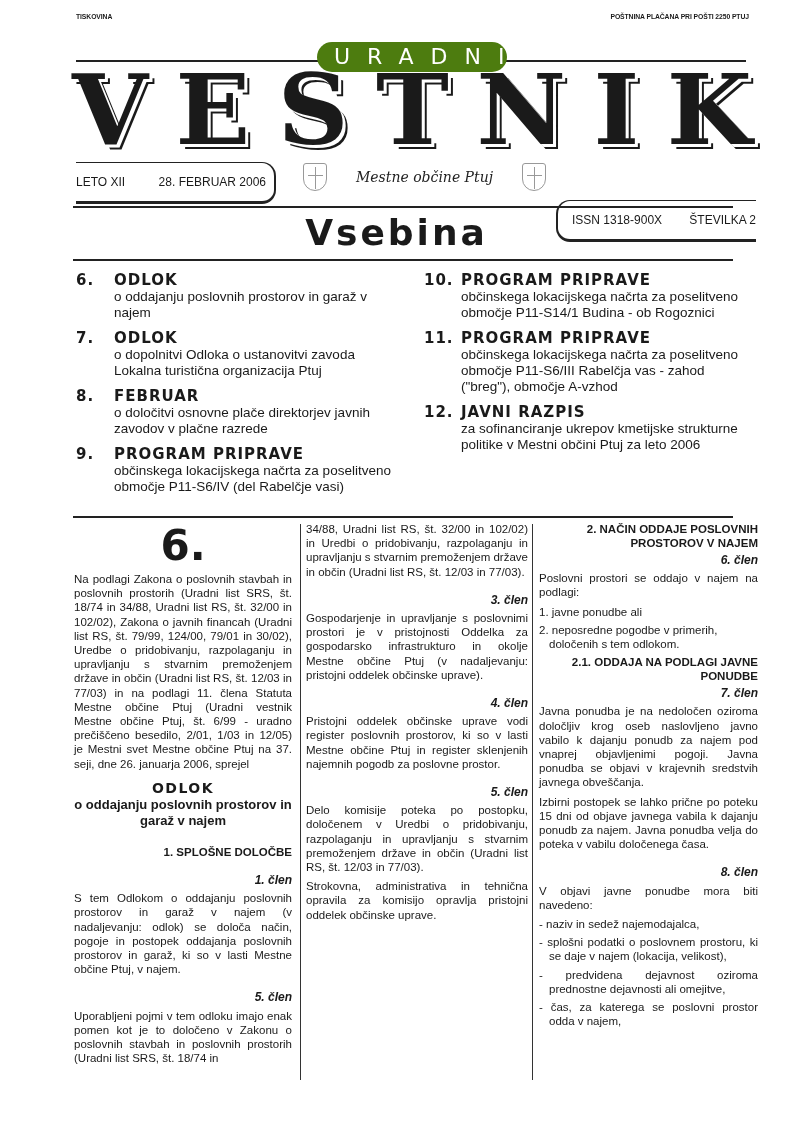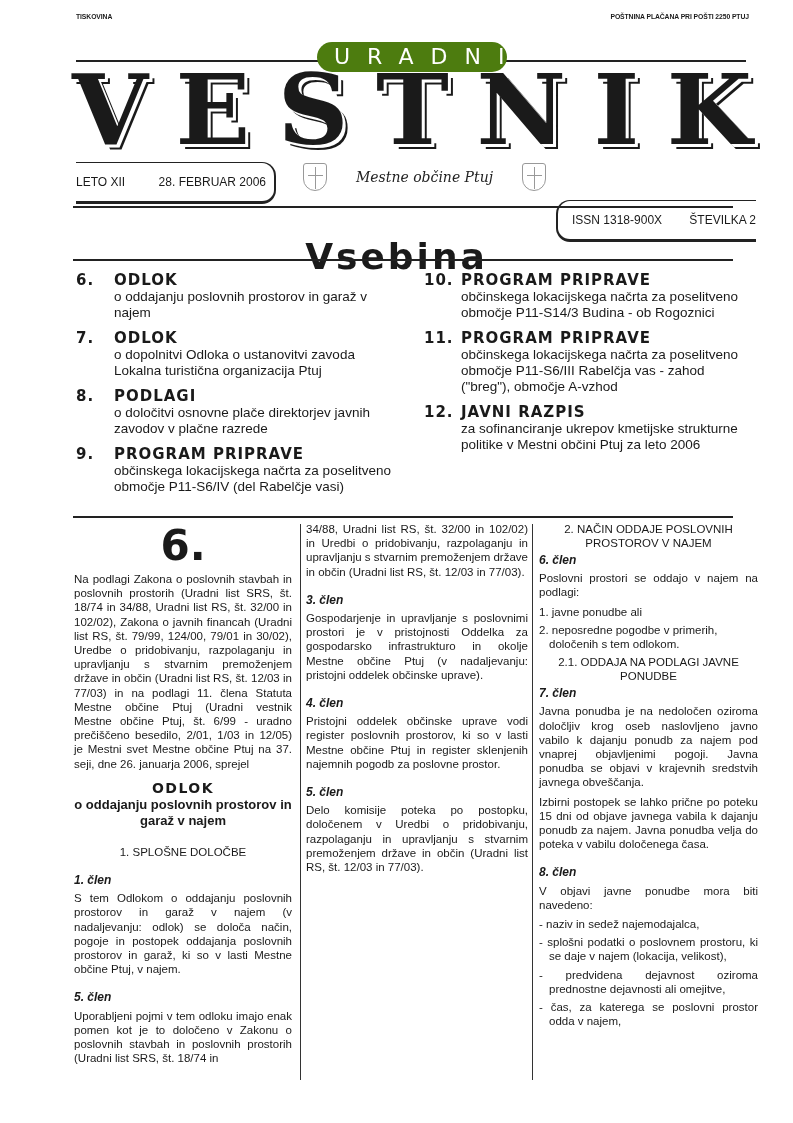--- a/index.html
+++ b/index.html
@@ -20,21 +20,21 @@
   .info-left, .info-right { position: absolute; top: 0; height: 42px; border-top: 1.5px solid #222; border-bottom: 3px solid #222; font-size: 12px; display: flex; align-items: center; }
   .info-left { left: 0; width: 200px; border-right: 2px solid #222; border-radius: 0 14px 14px 0; justify-content: space-between; padding-right: 8px; }
   .info-right { right: 0; width: 200px; border-left: 2px solid #222; border-radius: 14px 0 0 14px; justify-content: space-between; padding-left: 14px; margin-top: 38px; }
   .info-center { position: absolute; left: 220px; width: 250px; top: 0; height: 30px; display: flex; align-items: center; justify-content: space-between; padding-left: 7px; }
   .crest { width: 24px; height: 28px; border: 1px solid #999; border-radius: 3px 3px 12px 12px; position: relative; }
   .crest::before { content: ""; position: absolute; left: 11px; top: 3px; width: 1px; height: 22px; background: #999; }
   .crest::after { content: ""; position: absolute; left: 4px; top: 11px; width: 15px; height: 1px; background: #999; }
   .subtitle-script { font-family: "DejaVu Serif", serif; font-style: italic; font-size: 14px; color: #222; }
 
   .toc-rule-top { position: absolute; top: 206px; left: 73px; width: 660px; height: 2px; border-top: 1px solid #222; border-bottom: 1px solid #222; }
-  .toc-title { position: absolute; top: 212px; left: 0; width: 793px; text-align: center; font-size: 36px; font-weight: bold; letter-spacing: 3px; font-family: "DejaVu Sans", sans-serif; margin-top: 24px; }
+  .toc-title { position: absolute; top: 212px; left: 0; width: 793px; text-align: center; font-size: 36px; font-weight: bold; letter-spacing: 3px; font-family: "DejaVu Sans", sans-serif; }
   .toc-rule-mid { position: absolute; top: 259px; left: 73px; width: 660px; height: 1.5px; background: #222; }
 
   .toc-col { position: absolute; top: 272px; width: 320px; }
   .toc-left { left: 76px; }
   .toc-right { left: 424px; width: 330px; }
   .toc-item { display: flex; margin-bottom: 9px; }
   .toc-num { width: 38px; flex-shrink: 0; font-weight: bold; font-size: 15px; letter-spacing: 1px; font-family: "DejaVu Sans", sans-serif; line-height: 17px; }
   .toc-right .toc-num { width: 37px; }
   .toc-body { font-size: 13.5px; line-height: 16px; }
   .toc-head { font-weight: bold; font-size: 15px; letter-spacing: 1px; font-family: "DejaVu Sans", sans-serif; line-height: 17px; }
@@ -44,22 +44,22 @@
   .col1 { left: 74px; width: 218px; }
   .col2 { left: 306px; width: 222px; }
   .col3 { left: 539px; width: 219px; }
   .col-sep { position: absolute; width: 1px; background: #333; }
   .sep1 { left: 300px; top: 524px; height: 556px; }
   .sep2 { left: 532px; top: 524px; height: 556px; }
 
   .big-num { text-align: center; font-size: 42px; font-weight: bold; line-height: 44px; margin: 2px 0 4px 0; font-family: "DejaVu Sans", sans-serif; }
   .act-title { text-align: center; font-weight: bold; font-size: 14px; letter-spacing: 1.5px; margin-top: 10px; font-family: "DejaVu Sans", sans-serif; }
   .act-sub { text-align: center; font-weight: bold; font-size: 13px; line-height: 16px; margin-top: 2px; }
-  .section-head { font-weight: normal; font-size: 11.5px; text-align: center; line-height: 14px; }
-  .clen { text-align: left; font-weight: bold; font-style: italic; font-size: 12px; margin: 14px 0 4px; }
+  .section-head { font-weight: bold; font-size: 11.5px; text-align: right; line-height: 14px; }
+  .clen { text-align: right; font-weight: bold; font-style: italic; font-size: 12px; margin: 14px 0 4px; }
   .clen.tight { margin: 3px 0 4px; }
   p { margin-bottom: 5px; }
   .list-item { padding-left: 10px; text-indent: -10px; text-align: left; margin-bottom: 4px; }
   .list-item.justify { text-align: justify; }
 </style>
 </head>
 <body>
 
 <div class="top-small top-left">TISKOVINA</div>
 <div class="top-small top-right">POŠTNINA PLAČANA PRI POŠTI 2250 PTUJ</div>
@@ -109,39 +109,39 @@
   <div class="toc-item">
     <div class="toc-num">7.</div>
     <div class="toc-body">
         <div class="toc-head">ODLOK</div>
         <div>o dopolnitvi Odloka o ustanovitvi zavoda Lokalna turistična organizacija Ptuj</div>
       </div>
   </div>
   <div class="toc-item">
     <div class="toc-num">8.</div>
     <div class="toc-body">
-        <div class="toc-head">PODLAGI</div>
+        <div class="toc-head">FEBRUAR</div>
         <div>o določitvi osnovne plače direktorjev javnih zavodov v plačne razrede</div>
       </div>
   </div>
   <div class="toc-item">
     <div class="toc-num">9.</div>
     <div class="toc-body">
         <div class="toc-head">PROGRAM PRIPRAVE</div>
         <div>občinskega lokacijskega načrta za poselitveno območje P11-S6/IV (del Rabelčje vasi)</div>
       </div>
   </div>
 </div>
 
 <div class="toc-col toc-right">
   <div class="toc-item">
     <div class="toc-num">10.</div>
     <div class="toc-body">
         <div class="toc-head">PROGRAM PRIPRAVE</div>
-        <div>občinskega lokacijskega načrta za poselitveno območje P11-S14/3 Budina - ob Rogoznici</div>
+        <div>občinskega lokacijskega načrta za poselitveno območje P11-S14/1 Budina - ob Rogoznici</div>
       </div>
   </div>
   <div class="toc-item">
     <div class="toc-num">11.</div>
     <div class="toc-body">
         <div class="toc-head">PROGRAM PRIPRAVE</div>
         <div>občinskega lokacijskega načrta za poselitveno območje P11-S6/III Rabelčja vas - zahod ("breg"), območje A-vzhod</div>
       </div>
   </div>
   <div class="toc-item">
@@ -170,20 +170,21 @@
 </div>
 
 <div class="col col2">
   <p>34/88, Uradni list RS, št. 32/00 in 102/02) in Uredbi o pridobivanju, razpolaganju in upravljanju s stvarnim premoženjem države in občin (Uradni list RS, št. 12/03 in 77/03).</p>
   <div class="clen">3. člen</div>
   <p>Gospodarjenje in upravljanje s poslovnimi prostori je v pristojnosti Oddelka za gospodarsko infrastrukturo in okolje Mestne občine Ptuj (v nadaljevanju: pristojni oddelek občinske uprave).</p>
   <div class="clen">4. člen</div>
   <p>Pristojni oddelek občinske uprave vodi register poslovnih prostorov, ki so v lasti Mestne občine Ptuj in register sklenjenih najemnih pogodb za poslovne prostor.</p>
   <div class="clen">5. člen</div>
   <p>Delo komisije poteka po postopku, določenem v Uredbi o pridobivanju, razpolaganju in upravljanju s stvarnim premoženjem države in občin (Uradni list RS, št. 12/03 in 77/03).</p>
+  <p>Strokovna, administrativa in tehnična opravila za komisijo opravlja pristojni oddelek občinske uprave.</p>
 </div>
 
 <div class="col col3">
   <div class="section-head">2. NAČIN ODDAJE POSLOVNIH PROSTOROV V NAJEM</div>
   <div class="clen tight">6. člen</div>
   <p>Poslovni prostori se oddajo v najem na podlagi:</p>
   <div class="list-item">1. javne ponudbe ali</div>
   <div class="list-item">2. neposredne pogodbe v primerih, določenih s tem odlokom.</div>
   <div class="section-head" style="">2.1. ODDAJA NA PODLAGI JAVNE PONUDBE</div>
   <div class="clen tight">7. člen</div>

